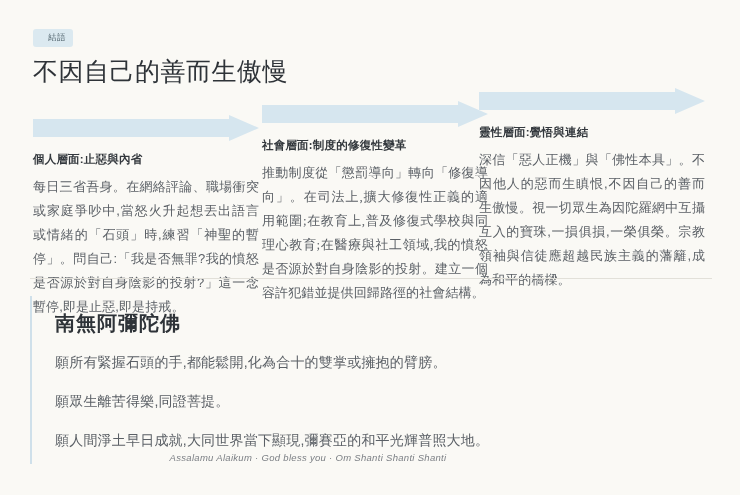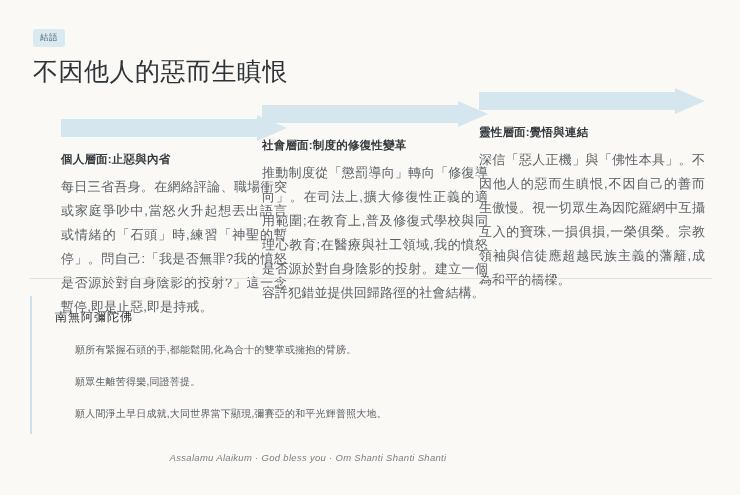--- a/index.html
+++ b/index.html
@@ -31,21 +31,21 @@
     top: 26px;
     width: 670px;
   }
 
   .badge {
     display: inline-block;
     background: #dbe9f0;
     color: #4a5d66;
     font-size: 8.5px;
     line-height: 1;
-    padding: 4px 7px 5px 7px;
+    padding: 4px 7px 5px 15px;
     border-radius: 3px;
     letter-spacing: 0.5px;
   }
 
   .page-title {
     margin-top: 9px;
     font-size: 25px;
     line-height: 1.25;
     font-weight: 400;
     color: #2e3338;
@@ -64,22 +64,22 @@
   .stage {
     position: absolute;
     top: 0;
   }
 
   .stage-1 { left: 33px;  width: 226px; }
   .stage-2 { left: 262px; width: 226px; }
   .stage-3 { left: 479px; width: 226px; }
 
   
-  .stage-1 { padding-top: 27px; margin-left: 28px; }
-  .stage-2 { padding-top: 13px; }
+  .stage-1 { padding-top: 27px; }
+  .stage-2 { padding-top: 13px; font-family: Liberation Serif, serif; }
   .stage-3 { padding-top: 0px;  }
 
   .arrow {
     display: block;
     width: 100%;
     height: 26px;
   }
 
   .stage-head {
     margin-top: 11px;
@@ -113,34 +113,33 @@
   .card {
     position: absolute;
     left: 30px;
     top: 296px;
     width: 682px;
     border-left: 2px solid #cfe0ea;
     padding: 14px 0 12px 23px;
   }
 
   .card-title {
-    font-size: 12px;
-    font-weight: 400;
+    font-size: 20px;
+    font-weight: 700;
     color: #2e3338;
     letter-spacing: 1px;
     line-height: 1.3;
   }
 
   .vow {
     margin-top: 15px;
-    font-size: 10px;
+    font-size: 14px;
     line-height: 1.7;
     color: #5b6066;
     letter-spacing: 0.2px;
-    margin-left: 20px;
   }
 
   
   .footer {
     position: absolute;
     left: 0;
     top: 452px;
     width: 616px;
     text-align: center;
     font-size: 9.5px;
@@ -149,21 +148,21 @@
     letter-spacing: 0.3px;
   }
 </style>
 </head>
 <body>
 
 <div class="page">
 
   <div class="header">
     <span class="badge">結語</span>
-    <h1 class="page-title">不因他人的惡而生瞋恨</h1>
+    <h1 class="page-title">不因自己的善而生傲慢</h1>
   </div>
 
   <div class="stages">
 
     <div class="stage stage-1">
       <svg class="arrow" viewBox="0 0 226 26" preserveAspectRatio="none">
         <polygon points="0,4 196,4 196,0 226,13 196,26 196,22 0,22" fill="#d6e6ef"></polygon>
       </svg>
       <div class="stage-head">個人層面:止惡與內省</div>
       <div class="stage-body">每日三省吾身。在網絡評論、職場衝突或家庭爭吵中,當怒火升起想丟出語言或情緒的「石頭」時,練習「神聖的暫停」。問自己:「我是否無罪?我的憤怒是否源於對自身陰影的投射?」這一念暫停,即是止惡,即是持戒。</div>

